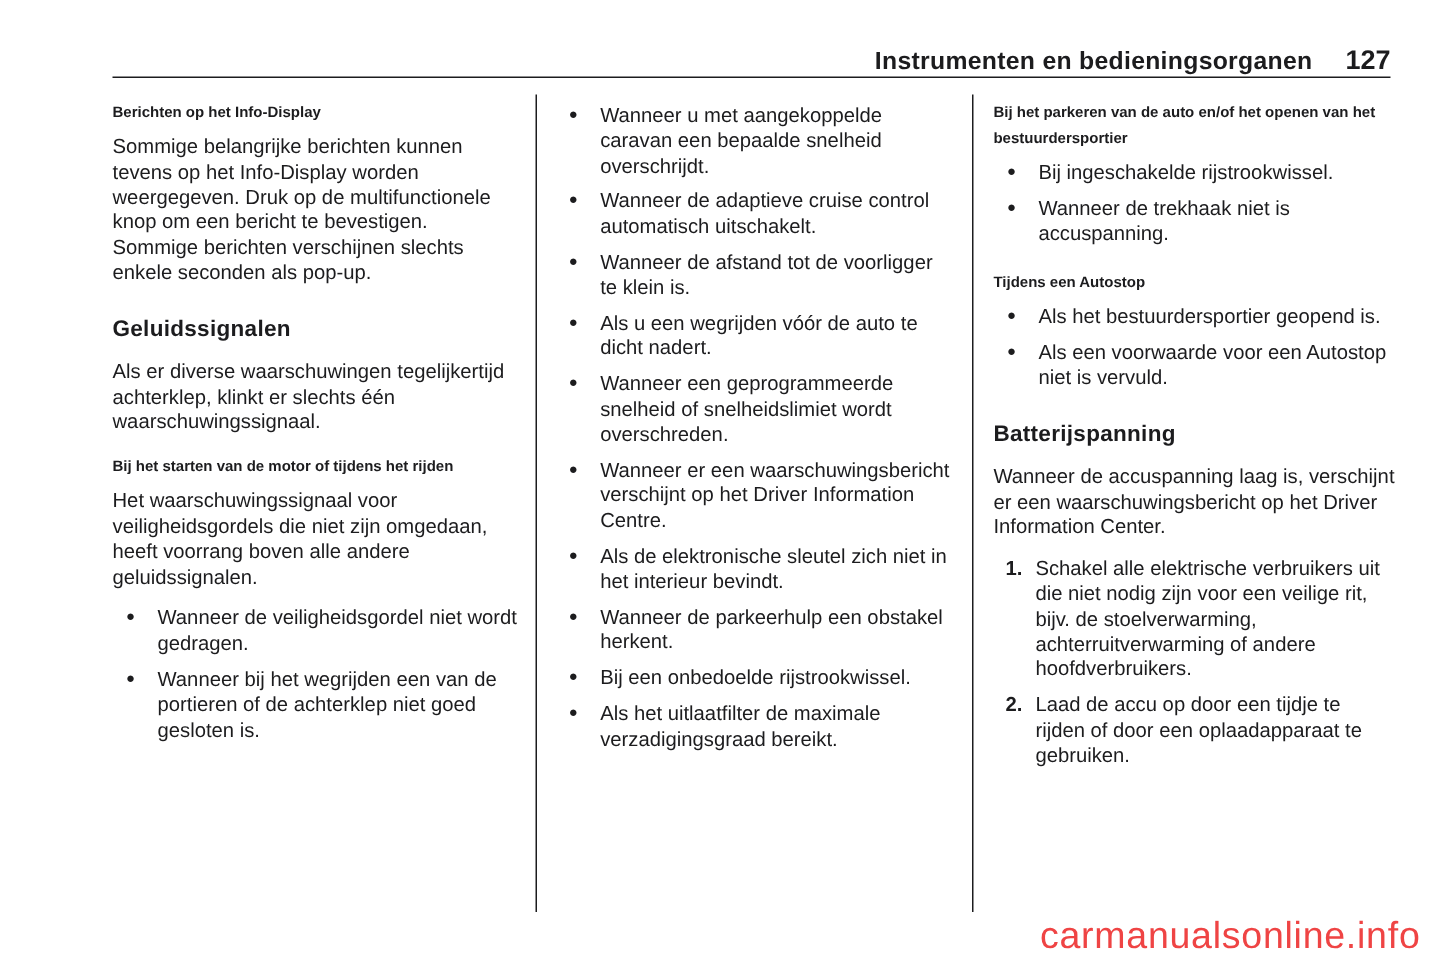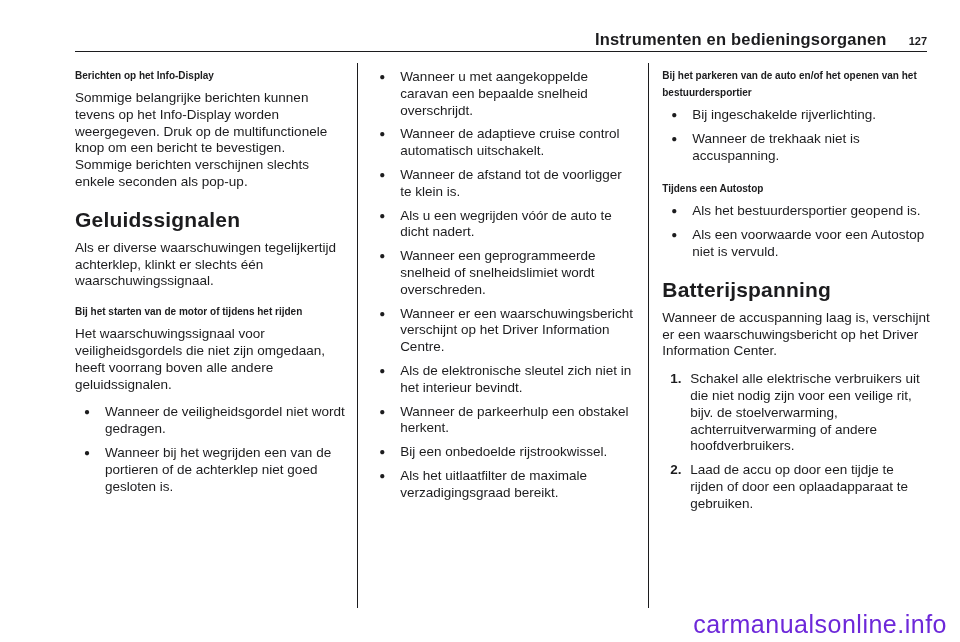--- a/index.html
+++ b/index.html
@@ -14,40 +14,40 @@
 
   
   .header{
     position:absolute;top:30px;left:75px;right:33px;
     display:flex;justify-content:flex-end;align-items:baseline;
   }
   .header-title{
     font-weight:bold;font-size:16.5px;letter-spacing:0.2px;
   }
   .header-page{
-    font-weight:bold;font-size:11px;margin-left:22px;
+    font-weight:bold;font-size:18px;margin-left:22px;
   }
   .header-rule{
     position:absolute;top:51px;left:75px;width:852px;height:0;
     border-top:1.6px solid #1c1c1e;
   }
 
   
   .content{
     position:absolute;top:63px;left:75px;width:855px;height:545px;
     display:flex;align-items:stretch;
   }
   .vsep{width:1.4px;background:#1c1c1e;}
   .col{font-size:13.5px;line-height:16.8px;}
   .col1{width:270px;margin-right:12px;}
   .col2{width:266px;margin-left:12px;margin-right:12px;}
   .col3{width:268px;margin-left:13px;}
 
   .heading{
-    font-size:21px;font-weight:bold;line-height:23px;
+    font-size:15px;font-weight:bold;line-height:23px;
     margin:17px 0 9px 0;letter-spacing:0.2px;
   }
   .subheading{
     font-size:10px;font-weight:bold;line-height:17px;
     margin:13px 0 6px 0;
   }
   .col .first{margin-top:4px;}
   .para{margin:0 0 11px 0;}
 
   ul.bullets, ol.steps{list-style:none;margin:0;padding:0;}
@@ -58,21 +58,21 @@
   }
   .bullet-item .bullet-text{flex:1;}
 
   .step-item{display:flex;margin:0 0 7px 0;}
   .step-item .num{width:28px;flex:0 0 28px;padding-left:8px;box-sizing:border-box;font-weight:bold;}
   .step-item .step-text{flex:1;}
 
   
   .watermark{
     position:absolute;right:13px;bottom:3px;
-    font-size:25px;color:#6d28d9;letter-spacing:0.5px;
+    font-size:25px;color:#ef4444;letter-spacing:0.5px;
     font-weight:normal;
   }
 </style>
 </head>
 <body>
 
 <div class="page">
 
   <div class="header">
     <span class="header-title">Instrumenten en bedieningsorganen</span>
@@ -148,21 +148,21 @@
       </ul>
     </section>
 
     <div class="vsep"></div>
 
     <section class="col col3">
       <h3 class="subheading first">Bij het parkeren van de auto en/of het openen van het bestuurdersportier</h3>
       <ul class="bullets">
         <li class="bullet-item">
           <span class="marker">●</span>
-          <span class="bullet-text">Bij ingeschakelde rijverlichting.</span>
+          <span class="bullet-text">Bij ingeschakelde rijstrookwissel.</span>
         </li>
         <li class="bullet-item">
           <span class="marker">●</span>
           <span class="bullet-text">Wanneer de trekhaak niet is accuspanning.</span>
         </li>
       </ul>
       <h3 class="subheading" style="margin-top:16px;">Tijdens een Autostop</h3>
       <ul class="bullets">
         <li class="bullet-item">
           <span class="marker">●</span>

